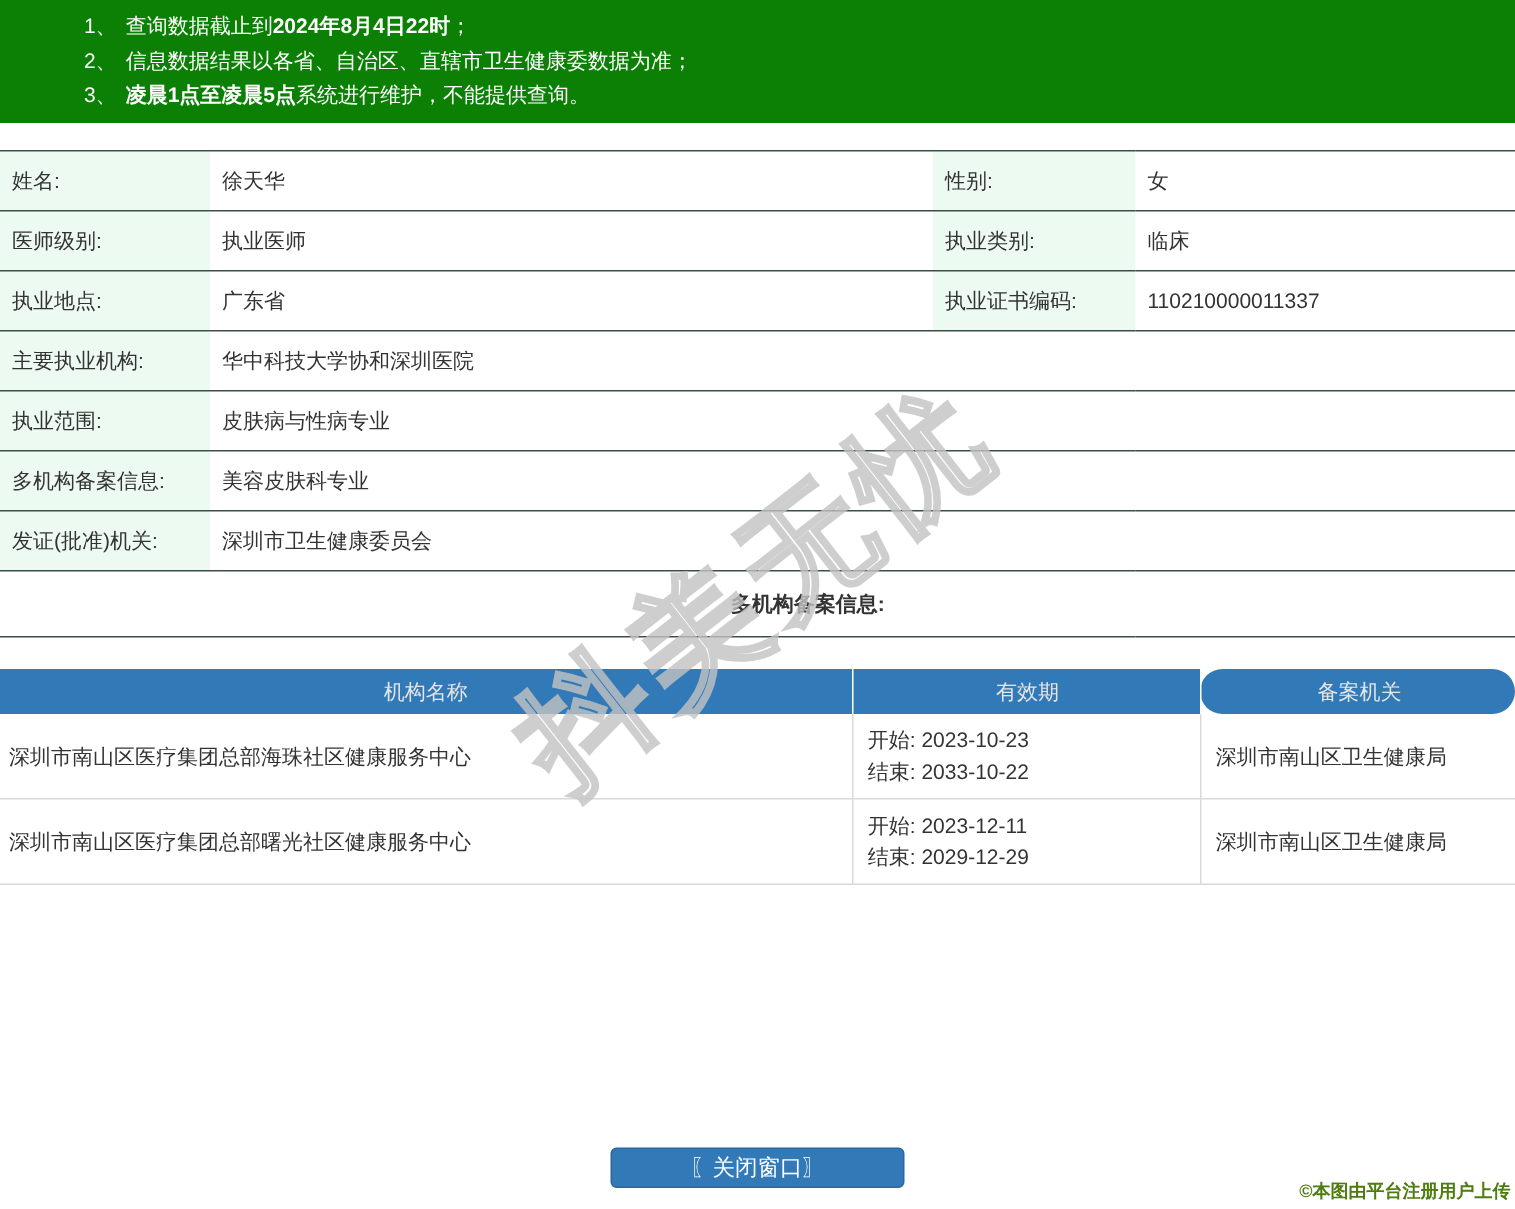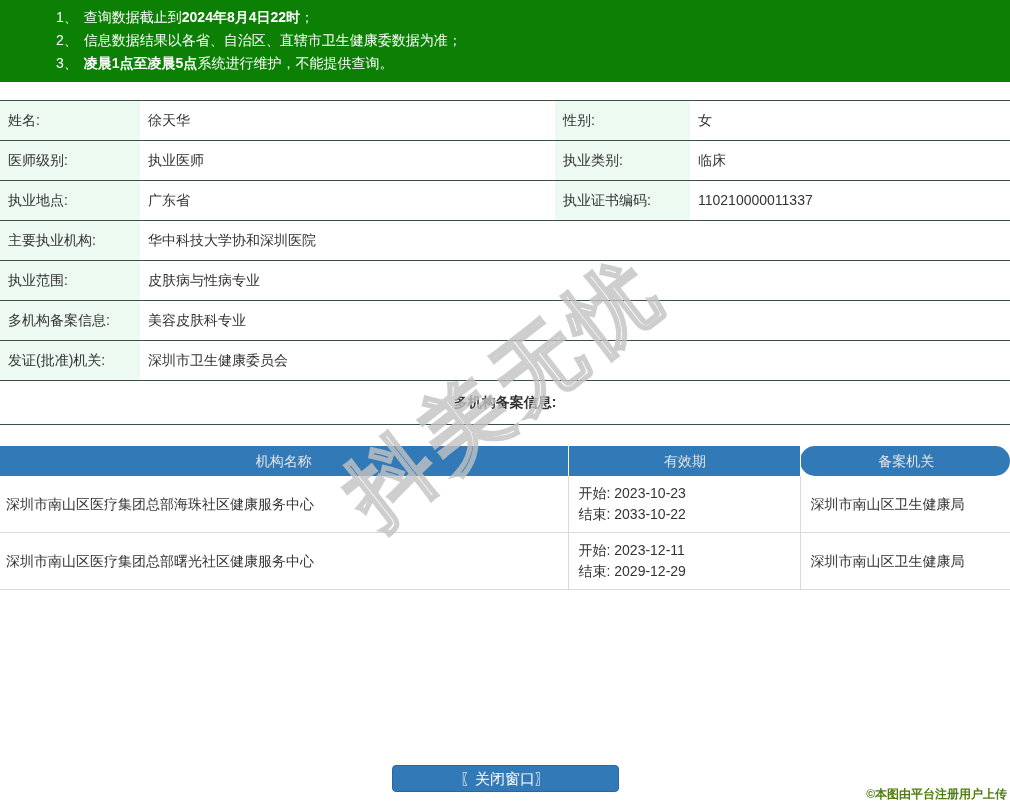--- a/index.html
+++ b/index.html
@@ -24,21 +24,21 @@
     border-top:1px solid #3A4F45;
   }
   table.info td {
     border-bottom:1px solid #3A4F45;
     padding:10px 8px; line-height:19px; vertical-align:middle;
   }
   table.info td.lbl { background:#EDFAF2; }
   table.info td.section {
     text-align:center; font-weight:bold; padding:12px 8px;
   }
-  .w-l1 { width:140px; } .w-v1 { width:415px; }
+  .w-l1 { width:140px; } .w-v1 { width:482px; }
   .w-l2 { width:135px; } .w-v2 { width:320px; }
 
   
   table.backup {
     width:1010px; border-collapse:collapse; table-layout:fixed;
     margin-top:21px; font-size:14px; color:#333;
   }
   table.backup th {
     background:#3279B7; color:#e5e5e5; font-weight:normal;
     text-align:center; padding:5px 8px; line-height:20px; height:20px;
@@ -49,21 +49,21 @@
     padding:7px 6px; vertical-align:middle; line-height:21px;
   }
   table.backup td.sep { border-right:1px solid #D9D9D9; }
   table.backup th.c2, table.backup td.c2,
   table.backup th.c3, table.backup td.c3 { padding-left:10px; }
   .col-org { width:568px; } .col-val { width:232px; } .col-auth { width:210px;border-radius:15px; }
 
   
   .btn-wrap { text-align:center; margin-top:175px; }
   button.close-btn {
-    width:227px; height:27px;
+    width:196px; height:27px;
     background:#3279B7; color:#ffffff; font-size:15px;
     border:1px solid #2A689C; border-radius:4px;
     cursor:pointer; line-height:24px;
     font-family:"Liberation Sans","DejaVu Sans",sans-serif;
   }
 
   
   .copyright {
     position:absolute; right:3px; bottom:3px;
     font-size:12px; font-weight:bold; color:#4d7c0f;

